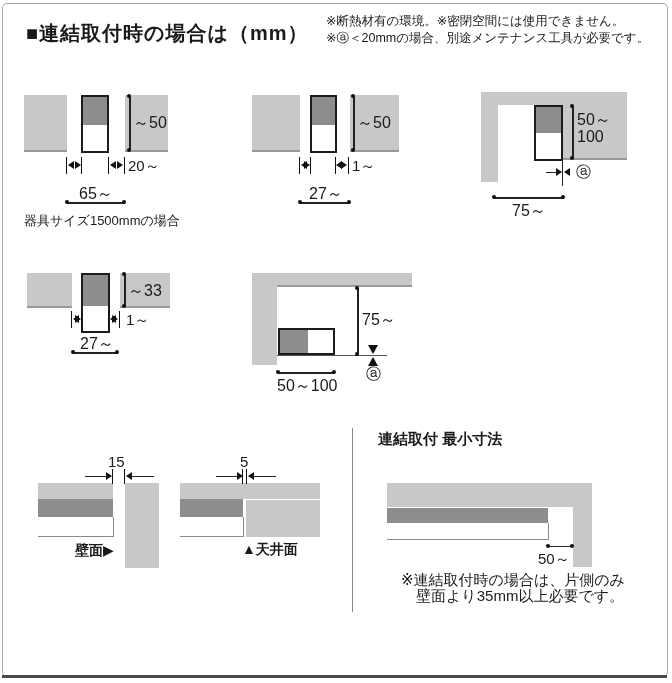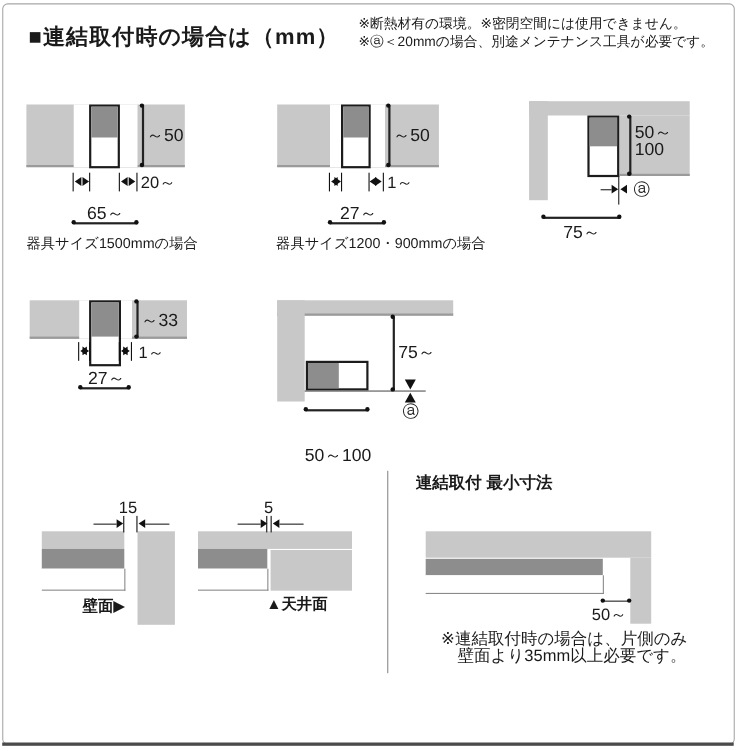--- a/index.html
+++ b/index.html
@@ -83,21 +83,20 @@
   <div class="abs tick" style="left:348px;top:157px;"></div>
   <div class="abs tl" style="left:301px;top:161px;"></div>
   <div class="abs tr" style="left:304px;top:161px;"></div>
   <div class="abs tl" style="left:336px;top:161px;"></div>
   <div class="abs tr" style="left:341px;top:161px;"></div>
   <div class="abs dim-s nw" style="left:352px;top:157px;">1～</div>
   <div class="abs hline" style="left:300px;top:202px;width:50px;"></div>
   <div class="abs dot" style="left:298px;top:200px;"></div>
   <div class="abs dot" style="left:347px;top:200px;"></div>
   <div class="abs dim nw" style="left:309px;top:184px;">27～</div>
-  <div class="abs cap nw" style="left:251px;top:212px;">器具サイズ1200・900mmの場合</div>
 
   <div class="abs gray" style="left:481px;top:92px;width:146px;height:13px;"></div>
   <div class="abs gray" style="left:481px;top:92px;width:17px;height:90px;"></div>
   <div class="abs gray gray-edge" style="left:563px;top:105px;width:64px;height:53px;"></div>
   <div class="abs housing" style="left:534px;top:105px;width:29px;height:56px;">
     <div class="dark" style="width:100%;height:26px;"></div>
   </div>
   <div class="abs vline" style="left:572px;top:106px;height:53px;"></div>
   <div class="abs dot" style="left:570px;top:104px;"></div>
   <div class="abs dot" style="left:570px;top:156px;"></div>
@@ -145,21 +144,21 @@
   <div class="abs vline" style="left:357px;top:288px;height:67px;"></div>
   <div class="abs dot" style="left:355px;top:286px;"></div>
   <div class="abs dot" style="left:355px;top:352px;"></div>
   <div class="abs dim nw" style="left:362px;top:310px;">75～</div>
   <div class="abs td" style="left:368px;top:345px;"></div>
   <div class="abs tu" style="left:368px;top:357px;"></div>
   <div class="abs dim-s nw" style="left:366px;top:365px;">ⓐ</div>
   <div class="abs hline" style="left:278px;top:372px;width:57px;"></div>
   <div class="abs dot" style="left:276px;top:370px;"></div>
   <div class="abs dot" style="left:332px;top:370px;"></div>
-  <div class="abs dim nw" style="left:277px;top:376px;margin-top:28px;">50～100</div>
+  <div class="abs dim nw" style="left:277px;top:376px;">50～100</div>
 
 
   <div class="abs gray" style="left:38px;top:483px;width:75px;height:16px;"></div>
   <div class="abs dark" style="left:38px;top:499px;width:75px;height:18px;"></div>
   <div class="abs white" style="left:38px;top:517px;width:75px;height:19px;border-right:1px solid #8a8a8a;border-bottom:1px solid #8a8a8a;"></div>
   <div class="abs gray" style="left:125px;top:483px;width:34px;height:85px;"></div>
   <div class="abs tick-s" style="left:112px;top:469px;"></div>
   <div class="abs tick-s" style="left:124px;top:469px;"></div>
   <div class="abs hline" style="left:85px;top:476px;width:21px;height:1.2px;"></div>
   <div class="abs tr" style="left:106px;top:472px;"></div>

